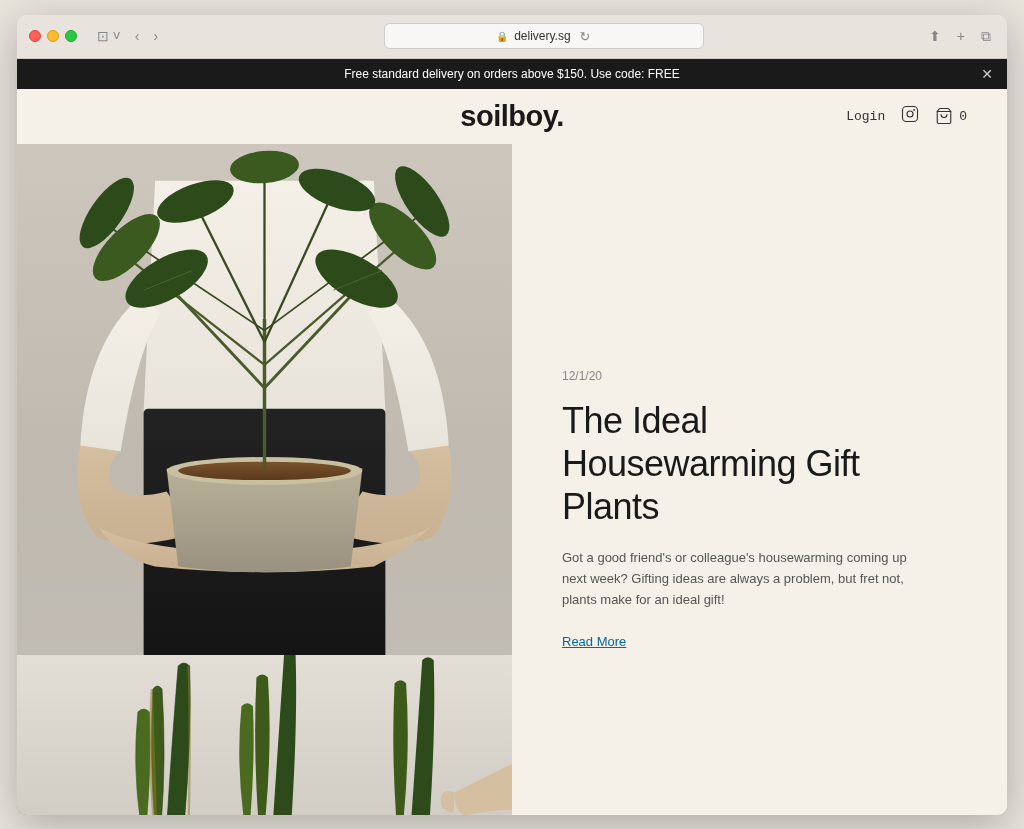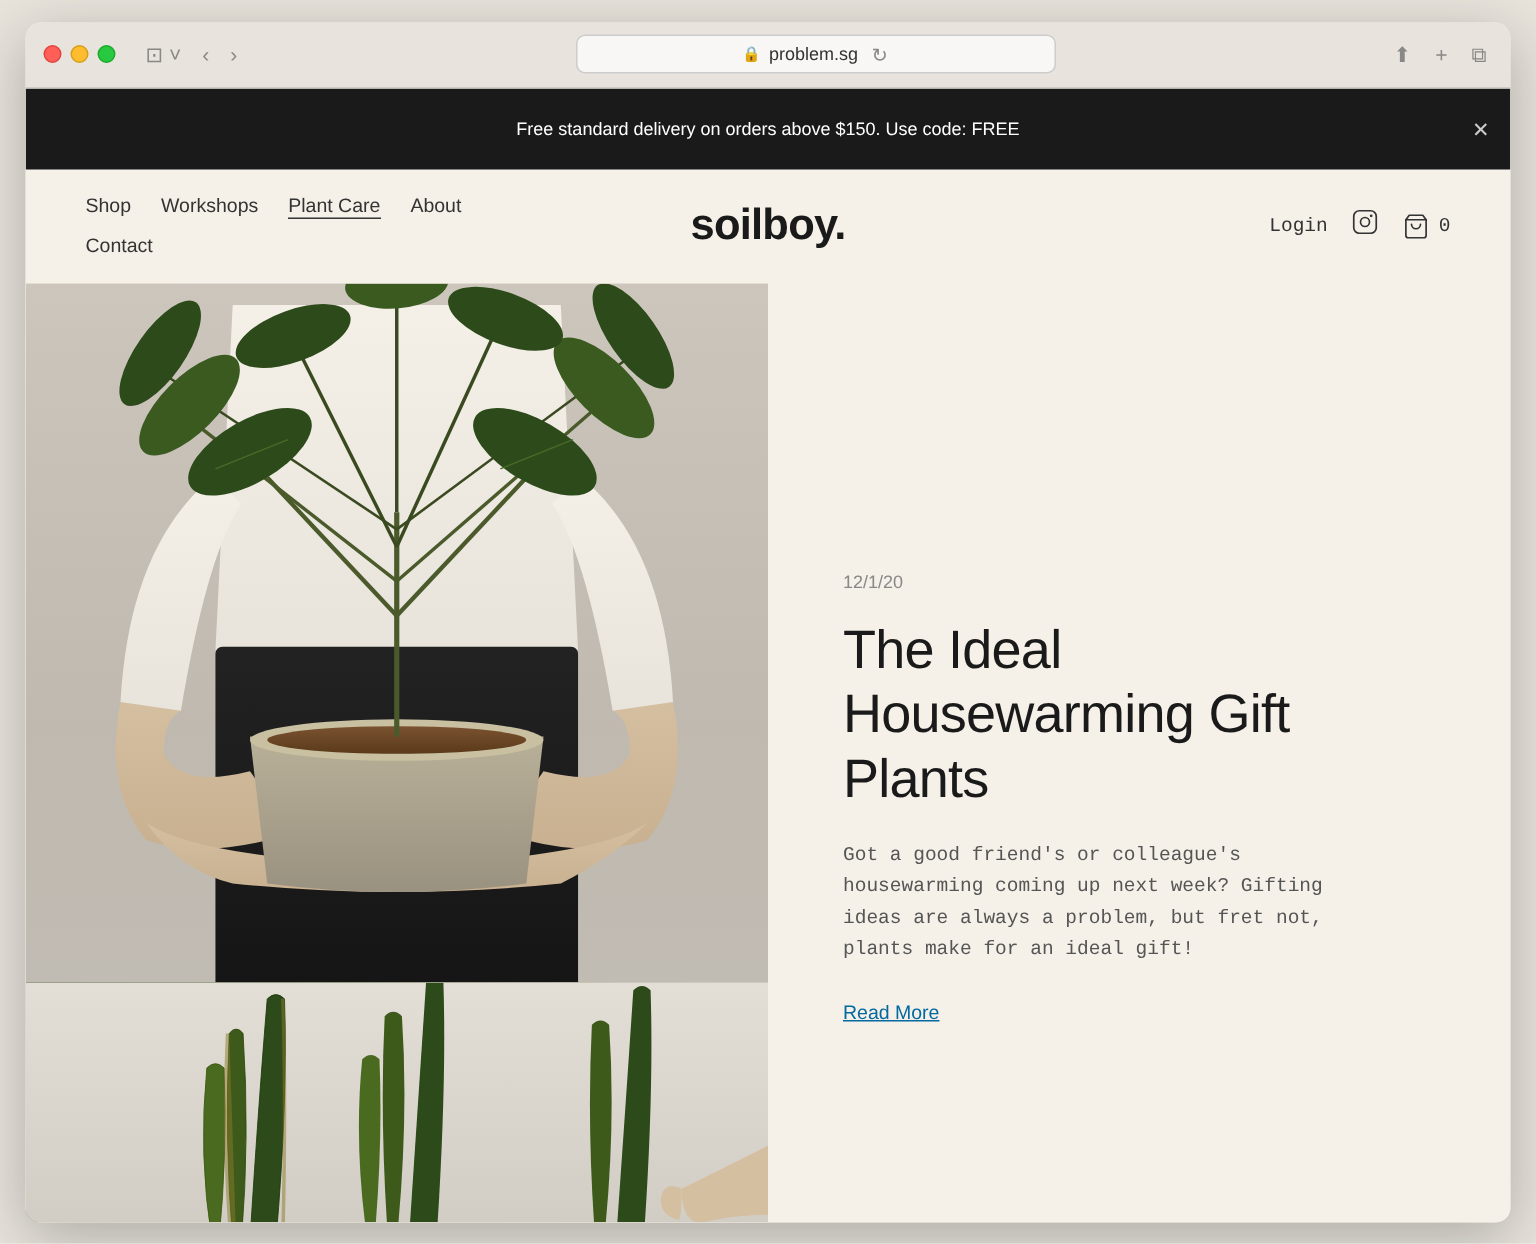--- a/index.html
+++ b/index.html
@@ -110,21 +110,21 @@
       overflow: hidden;
       display: flex;
       flex-direction: column;
     }
 
     
     .banner {
       background: #1a1a1a;
       color: #fff;
       text-align: center;
-      padding: 20px 16px;
+      padding: 8px 16px;
       font-size: 12px;
       display: flex;
       align-items: center;
       justify-content: center;
       gap: 12px;
       flex-shrink: 0;
       position: relative;
     }
 
     .banner-close {
@@ -286,21 +286,20 @@
       margin-bottom: 20px;
       letter-spacing: -0.5px;
     }
 
     .article-excerpt {
       font-size: 13px;
       color: #555;
       line-height: 1.6;
       margin-bottom: 24px;
       max-width: 360px;
-      font-family: Liberation Mono, monospace;
     }
 
     .read-more {
       font-size: 13px;
       color: #0369a1;
       text-decoration: underline;
       cursor: pointer;
       display: inline-block;
     }
 
@@ -347,50 +346,39 @@
       <div class="traffic-light tl-green"></div>
     </div>
     <div class="browser-controls">
       <button class="browser-btn">⊡ ˅</button>
       <button class="browser-btn">‹</button>
       <button class="browser-btn">›</button>
     </div>
     <div class="address-bar-container">
       <div class="address-bar">
         <span class="lock-icon">🔒</span>
-        <span>problem.sg</span>
+        <span>delivery.sg</span>
         <span style="margin-left:4px;color:#888;font-size:13px;">↻</span>
       </div>
     </div>
     <div class="browser-actions">
       <button class="browser-btn">⬆</button>
       <button class="browser-btn">+</button>
       <button class="browser-btn">⧉</button>
     </div>
   </div>
 
   <div class="website">
 
     <div class="banner">
       <span>Free standard delivery on orders above $150. Use code: FREE</span>
       <span class="banner-close">✕</span>
     </div>
 
     <nav class="nav">
-      <div class="nav-left">
-        <div class="nav-links-top">
-          <a class="nav-link">Shop</a>
-          <a class="nav-link">Workshops</a>
-          <a class="nav-link plant-care">Plant Care</a>
-          <a class="nav-link">About</a>
-        </div>
-        <div class="nav-links-bottom">
-          <a class="nav-link">Contact</a>
-        </div>
-      </div>
 
       <div class="nav-logo">soilboy.</div>
 
       <div class="nav-right">
         <span class="nav-login">Login</span>
         <span class="nav-instagram instagram-icon">
           <svg viewBox="0 0 24 24" style="width:18px;height:18px;fill:none;stroke:#333;stroke-width:1.5;stroke-linecap:round;stroke-linejoin:round;">
             <rect x="2" y="2" width="20" height="20" rx="5" ry="5"></rect>
             <circle cx="12" cy="12" r="4"></circle>
             <circle cx="17.5" cy="6.5" r="0.5" fill="#333"></circle>

